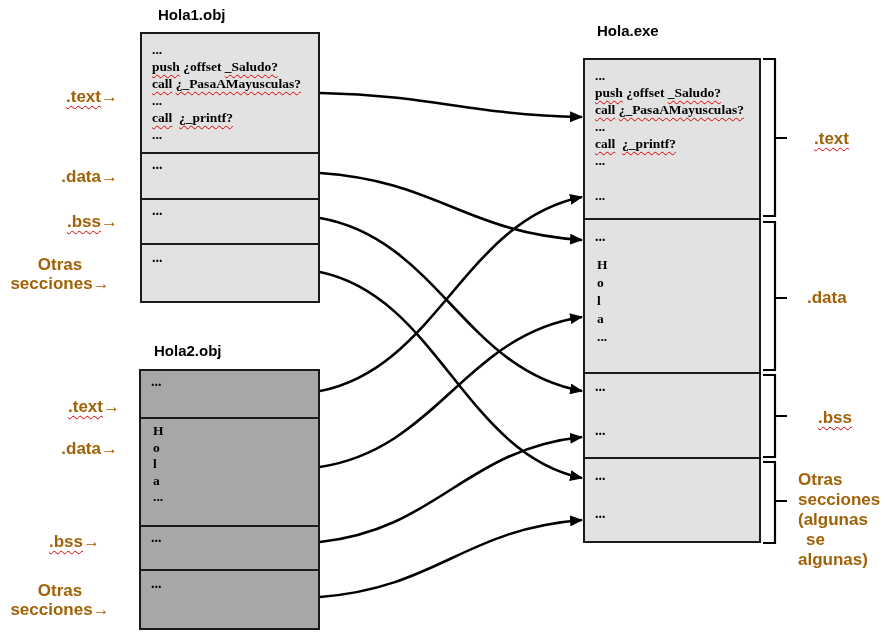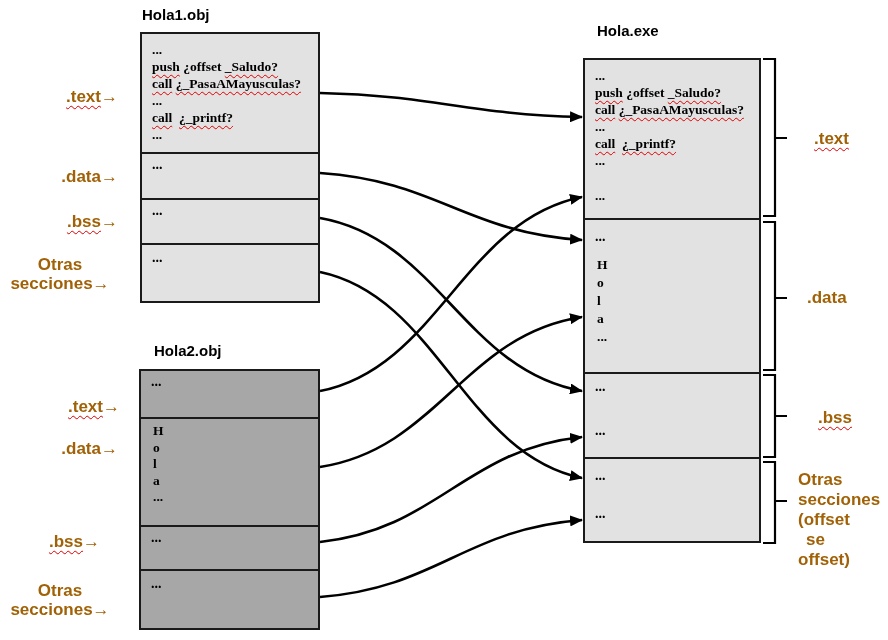--- a/index.html
+++ b/index.html
@@ -38,21 +38,21 @@
   }
   svg.overlay{position:absolute;left:0;top:0;z-index:6;pointer-events:none;}
   .arrow-path{fill:none;stroke:#000;stroke-width:2.6;}
   .bracket-path{fill:none;stroke:#000;stroke-width:2.2;}
 </style>
 </head>
 <body>
 
 <div id="canvas">
 
-  <div class="title" style="left:142px;top:6px;">Hola1.obj</div>
+  <div class="title" style="left:158px;top:6px;">Hola1.obj</div>
   <div class="title" style="left:154px;top:342px;">Hola2.obj</div>
   <div class="title" style="left:597px;top:22px;">Hola.exe</div>
 
   <div class="box" style="left:140px;top:32px;width:180px;height:271px;">
     <div class="row" style="height:118px;">
       <div class="code"><div><span>...</span></div><div><span class="sq">push</span><span> ¿offset </span><span class="sq">_Saludo?</span></div><div><span class="sq">call</span><span> </span><span class="sq">¿_PasaAMayusculas?</span></div><div><span>...</span></div><div><span class="sq">call</span><span>  </span><span class="sq">¿_printf?</span></div><div><span>...</span></div></div>
     </div>
     <div class="row" style="height:46px;">
       <span class="dots" style="margin-top:4px;">...</span>
     </div>
@@ -116,21 +116,21 @@
       <div class="side-label" style="left: 8px; top: 255px; width: 104px; text-align: center;"><div><span>Otras</span></div><div><span>secciones</span><span>→</span></div></div>
       <div class="side-label" style="left: 18px; top: 397px; width: 102px; text-align: right;"><div><span class="sq">.text</span><span>→</span></div></div>
       <div class="side-label" style="left: 18px; top: 439px; width: 100px; text-align: right;"><div><span>.data</span><span>→</span></div></div>
       <div class="side-label" style="left: 6px; top: 532px; width: 94px; text-align: right;"><div><span class="sq">.bss</span><span>→</span></div></div>
       <div class="side-label" style="left: 8px; top: 581px; width: 104px; text-align: center;"><div><span>Otras</span></div><div><span>secciones</span><span>→</span></div></div>
     </div>
   <div id="right-labels">
       <div class="side-label" style="left: 814px; top: 129px; line-height: 20px;"><div><span class="sq">.text</span></div></div>
       <div class="side-label" style="left: 807px; top: 288px; line-height: 20px;"><div><span>.data</span></div></div>
       <div class="side-label" style="left: 818px; top: 408px; line-height: 20px;"><div><span class="sq">.bss</span></div></div>
-      <div class="side-label" style="left: 798px; top: 470px; line-height: 20px;"><div><span>Otras</span></div><div><span>secciones</span></div><div><span>(offset</span></div><div style="padding-left: 8px;"><span>se</span></div><div><span>offset)</span></div></div>
+      <div class="side-label" style="left: 798px; top: 470px; line-height: 20px;"><div><span>Otras</span></div><div><span>secciones</span></div><div><span>(algunas</span></div><div style="padding-left: 8px;"><span>se</span></div><div><span>algunas)</span></div></div>
     </div>
 
   <svg class="overlay" width="888" height="640" viewBox="0 0 888 640">
     <defs>
       <marker id="ah" markerUnits="userSpaceOnUse" markerWidth="13" markerHeight="11" refX="12" refY="5.5" orient="auto">
         <path d="M0,0 L13,5.5 L0,11 Z" fill="#000"></path>
       </marker>
     </defs>
     <g id="arrow-group">
         <path d="M320,93 C437.9,95.88 464.1,114.12 582,117" class="arrow-path" marker-end="url(#ah)"></path>

